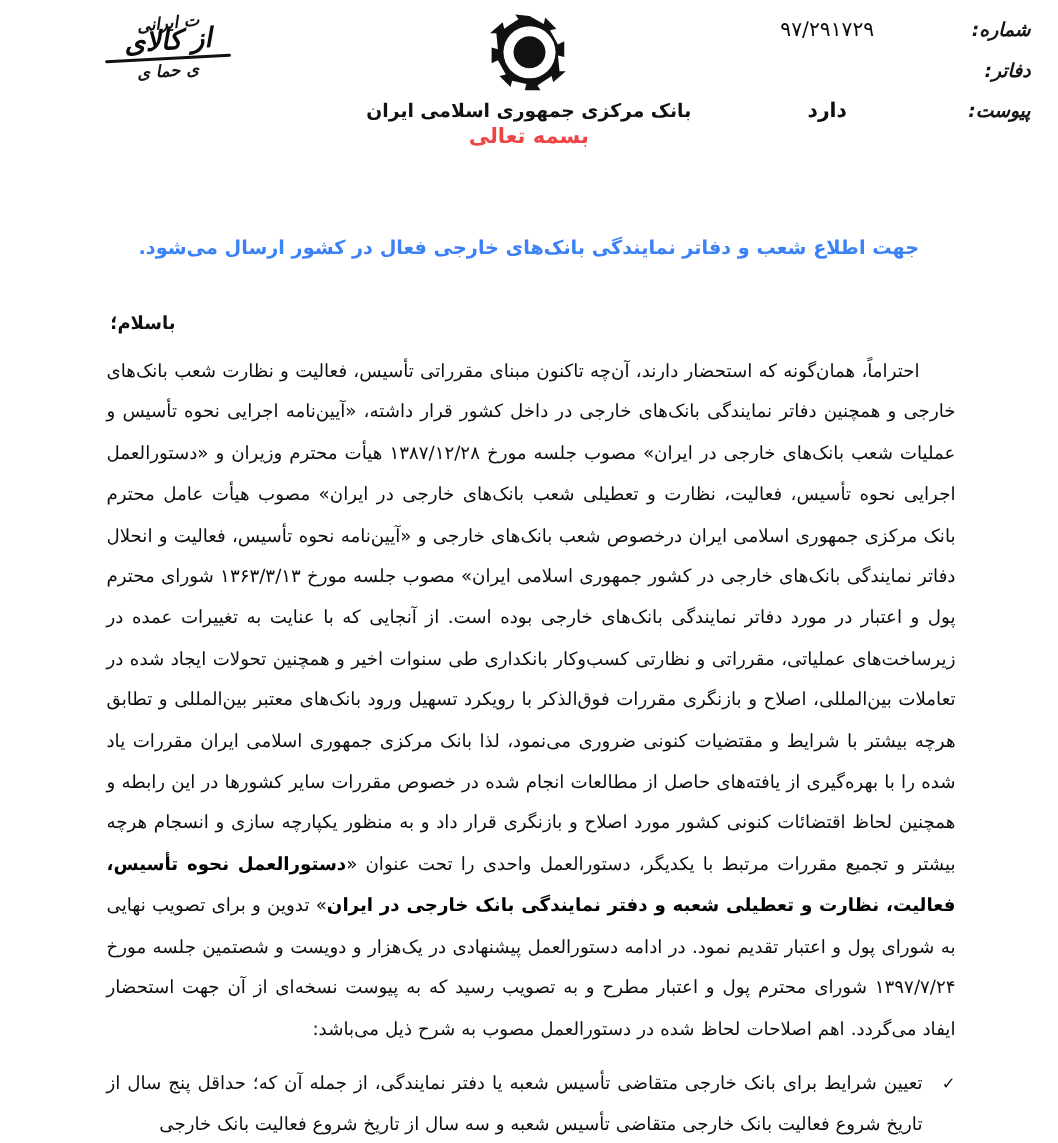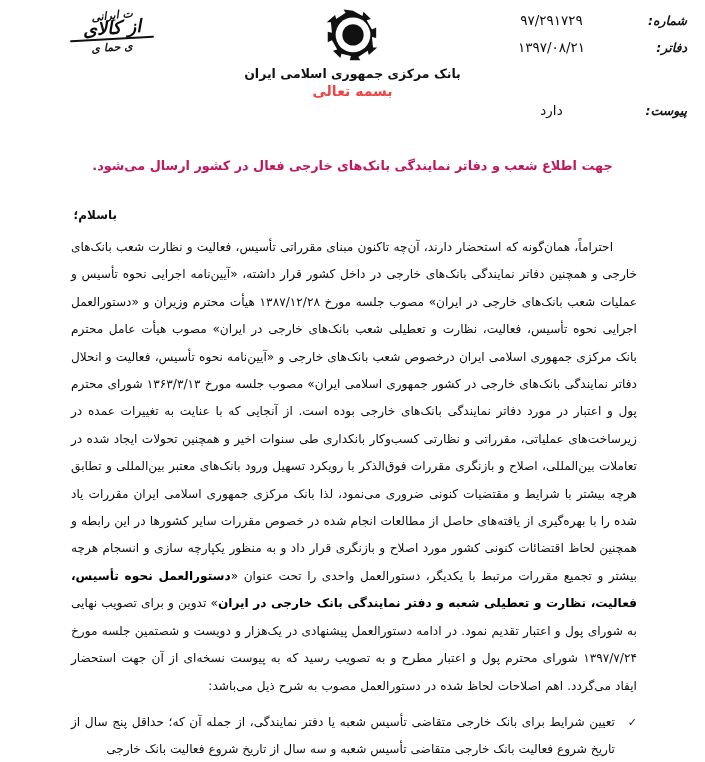--- a/index.html
+++ b/index.html
@@ -53,23 +53,22 @@
   }
   .ref-value {
     flex: 1 1 auto;
     text-align: center;
     font-size: 13.5px;
     color: #0d0d0d;
     letter-spacing: 0.6px;
     padding-right: 4px;
   }
   .ref-value.bold {
-    font-weight: 400;
+    font-weight: 700;
     letter-spacing: 0.5px;
-    margin-top: 36px;
   }
 
   
   .emblem-block {
     position: absolute;
     top: 4px;
     left: 0;
     right: 0;
     margin: 0 auto;
     width: 250px;
@@ -144,21 +143,21 @@
 
   
   .doc-title {
     position: absolute;
     top: 158px;
     left: 0;
     right: 0;
     text-align: center;
     font-size: 12.8px;
     font-weight: 700;
-    color: #be185d;
+    color: #3b82f6;
     letter-spacing: -0.1px;
   }
 
   .salutation {
     position: absolute;
     top: 208px;
     right: 588px;
     font-size: 12px;
     font-weight: 600;
     color: #111;
@@ -215,21 +214,20 @@
 
 <div class="header">
 
   <div class="ref-block">
     <div class="ref-row">
       <span class="ref-label">شماره:</span>
       <span class="ref-value">۹۷/۲۹۱۷۲۹</span>
     </div>
     <div class="ref-row">
       <span class="ref-label">دفاتر:</span>
-      <span class="ref-value">۱۳۹۷/۰۸/۲۱</span>
     </div>
     <div class="ref-row">
       <span class="ref-label">پیوست:</span>
       <span class="ref-value bold">دارد</span>
     </div>
   </div>
 
   <div class="emblem-block">
     <div class="emblem">
       <svg viewBox="0 0 100 100" width="58" height="56" aria-hidden="true">

